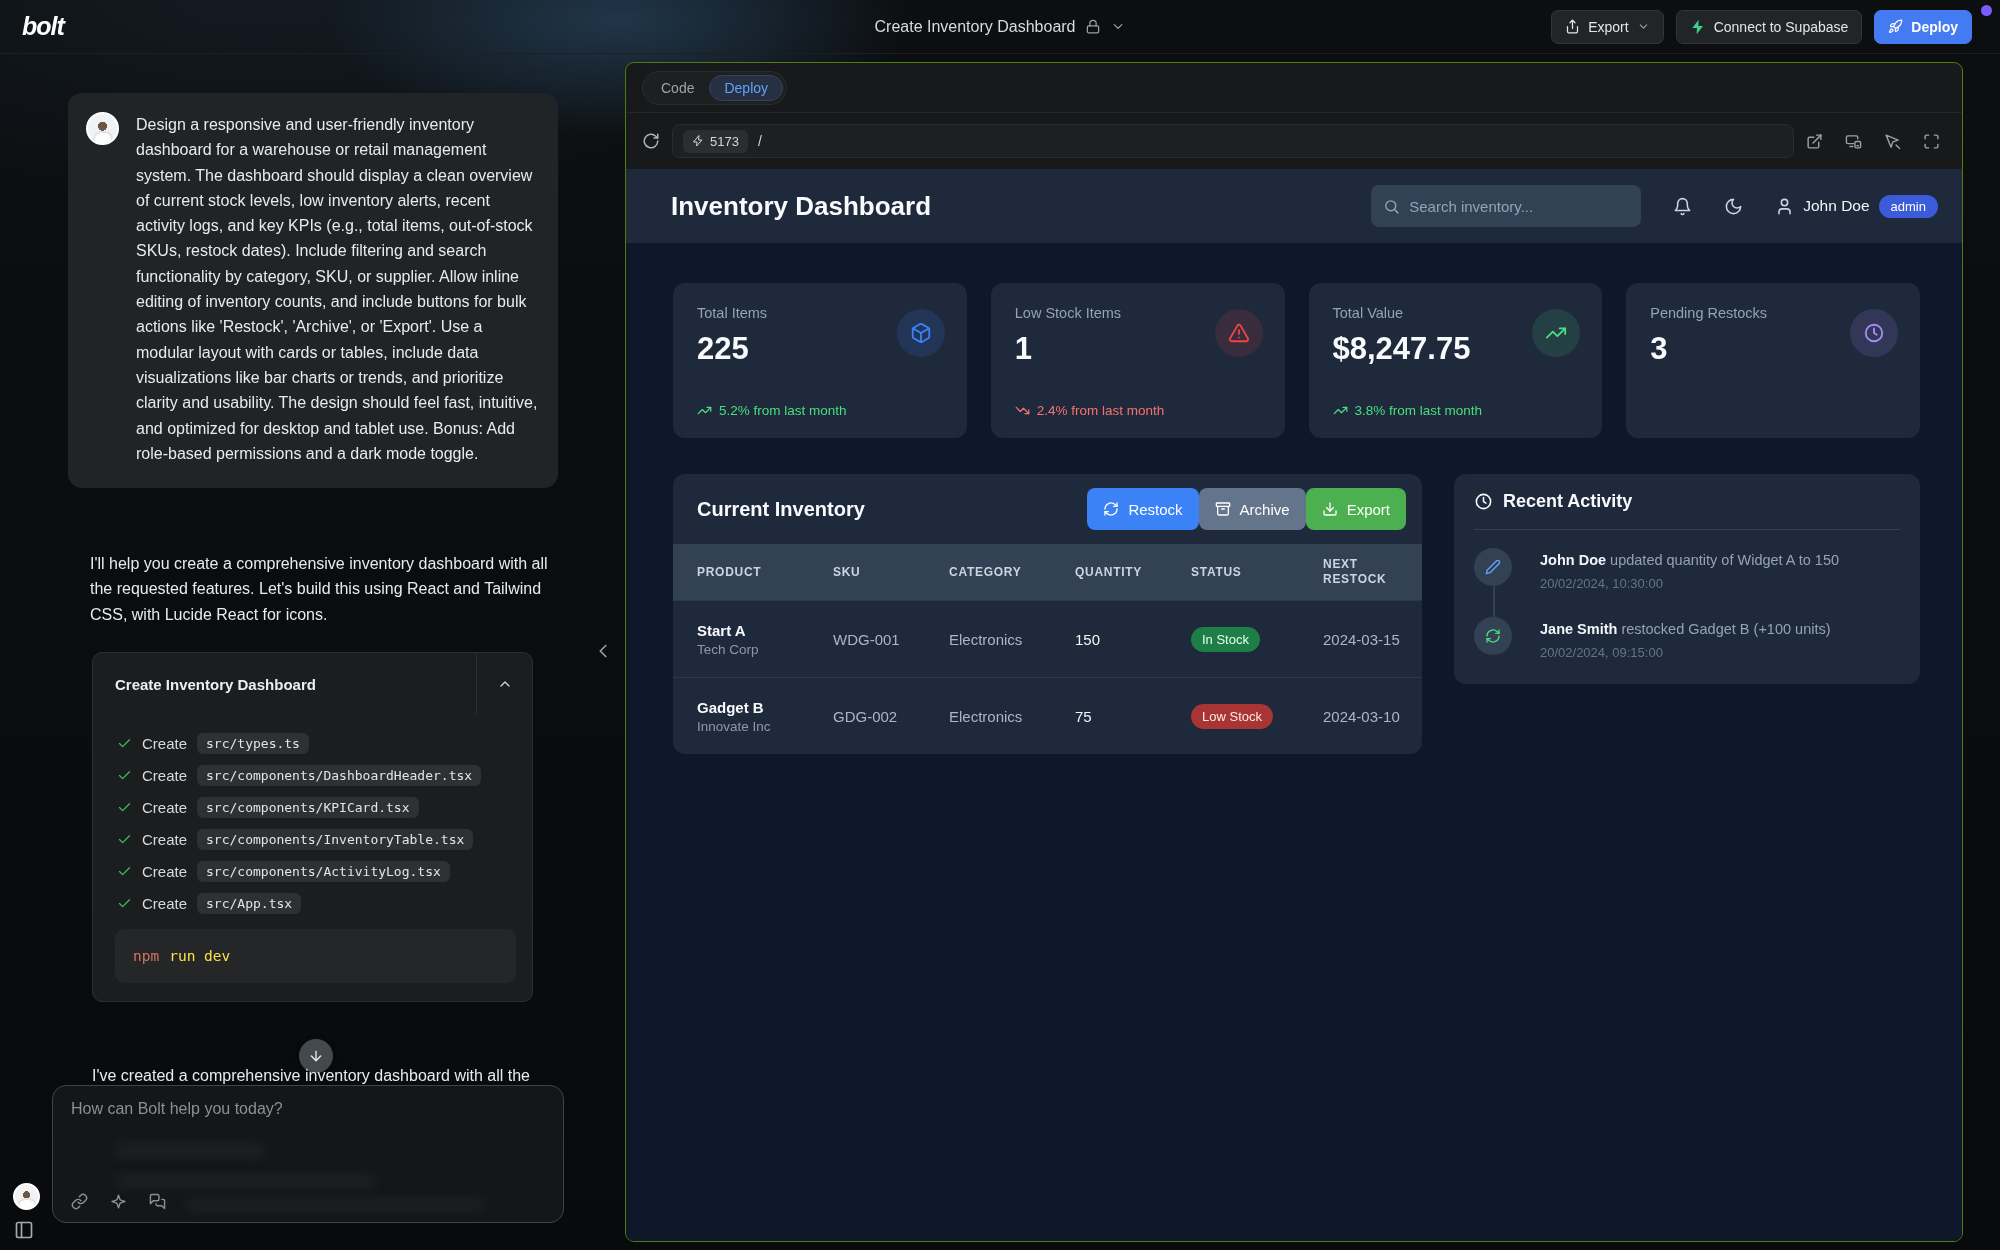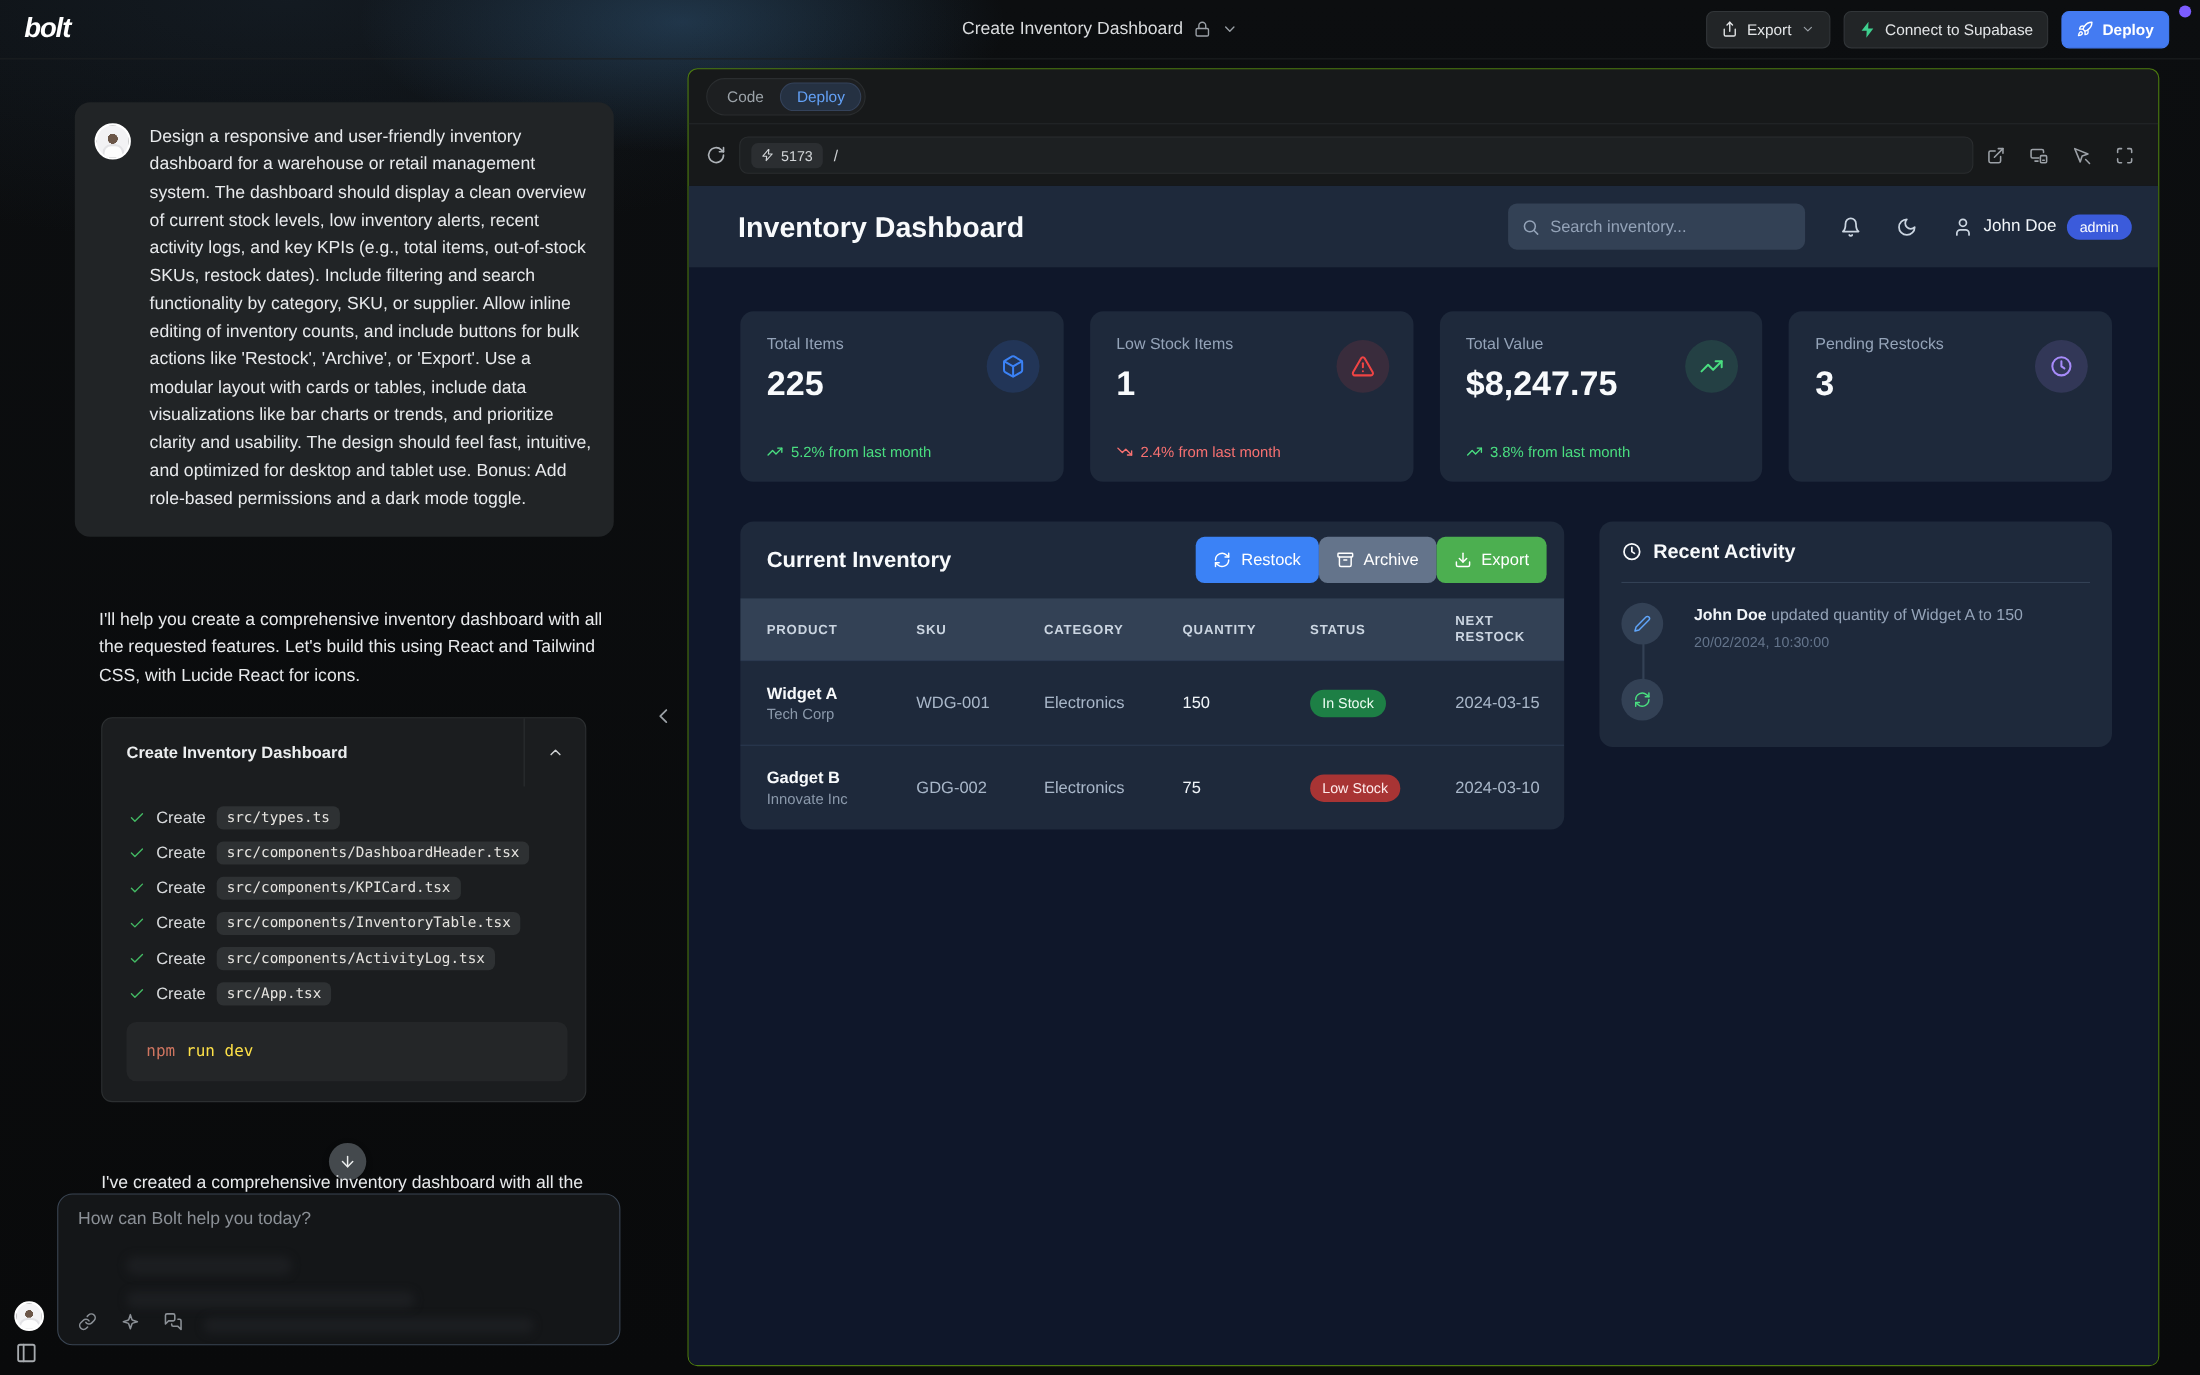--- a/index.html
+++ b/index.html
@@ -493,21 +493,21 @@
             <span>SKU</span>
             <span>CATEGORY</span>
             <span>QUANTITY</span>
             <span>STATUS</span>
             <span class="wrapcol">NEXT RESTOCK</span>
             <span style="justify-self:end">ACTIONS</span>
           </div>
 
           <div class="inv-row">
             <div>
-              <div class="prod-name">Widget A</div>
+              <div class="prod-name">Start A</div>
               <div class="prod-sub">Tech Corp</div>
             </div>
             <span class="cell">WDG-001</span>
             <span class="cell">Electronics</span>
             <span class="cell qty">150</span>
             <span><span class="badge green">In Stock</span></span>
             <span class="cell">2024-03-15</span>
             <span class="row-edit">
               <svg class="ic" viewBox="0 0 24 24">
                   <path d="M17 3a2.8 2.8 0 1 1 4 4L7.5 20.5 2 22l1.5-5.5L17 3z"></path>
@@ -556,19 +556,23 @@
             </div>
             <div class="act-item">
               <div class="act-ic green">
                 <svg class="ic" viewBox="0 0 24 24">
                     <path d="M3 12a9 9 0 0 1 15-6.7L21 8"></path>
                     <path d="M21 3v5h-5"></path>
                     <path d="M21 12a9 9 0 0 1-15 6.7L3 16"></path>
                     <path d="M3 21v-5h5"></path>
                   </svg>
               </div>
+              <div>
+                <div class="act-text"><b>Jane Smith</b><span> restocked Gadget B (+100 units)</span></div>
+                <div class="act-time">20/02/2024, 09:15:00</div>
+              </div>
             </div>
           </div>
         </div>
       </div>
     </div>
   </div>
 </div>
 
 </body></html>

